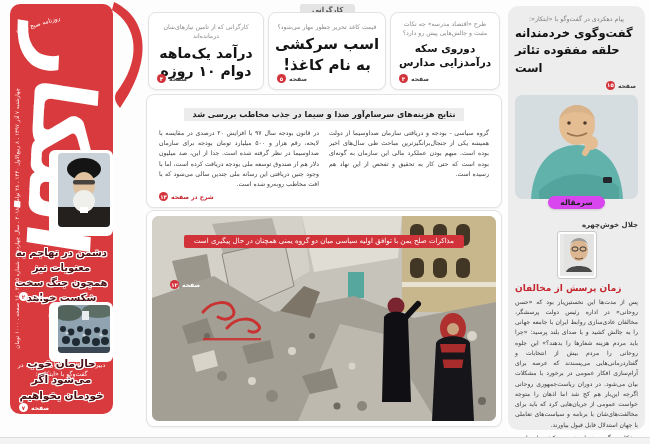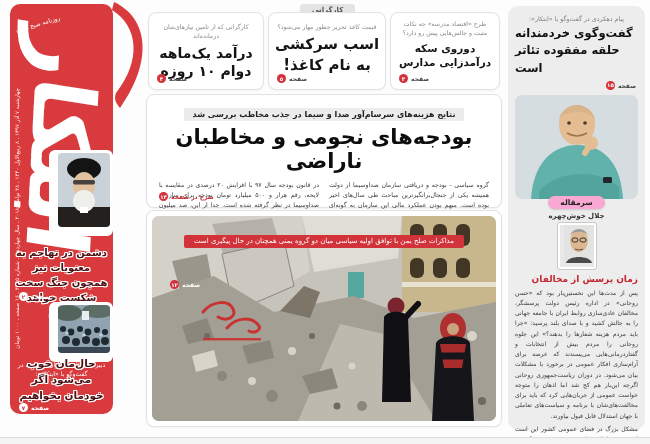--- a/index.html
+++ b/index.html
@@ -48,24 +48,24 @@
     text-shadow:-1.5px 0 #fff,1.5px 0 #fff,0 -1.5px #fff,0 1.5px #fff,-1px -1px #fff,1px 1px #fff,1px -1px #fff,-1px 1px #fff,2px 2px 2px rgba(255,255,255,.9);}
   .ph-marker{position:absolute;top:64px;left:18px;}
   .stamp{position:absolute;left:45px;top:82px;}
   
   .rcol{position:absolute;left:508px;top:6px;width:137px;height:424px;background:#ededed;border-radius:10px;padding:9px 7px;box-sizing:border-box;}
   .th-kick{text-align:center;color:#7d7d7d;font-size:6.3px;}
   .th-head{text-align:left;color:#101010;font-size:11.5px;font-weight:bold;line-height:1.5;margin-top:3px;}
   .th-marker{margin-top:4px;margin-right:2px;margin-left:auto;}
   .th-photo{width:100%;height:104px;border-radius:8px;overflow:hidden;margin-top:5px;background:#d3dadd;}
   .ed-pillwrap{text-align:center;margin-top:-9px;position:relative;}
-  .ed-pill{display:inline-block;background:#f9a8d4;color:#222;font-size:7.5px;font-weight:bold;padding:2px 12px;border-radius:8px;box-shadow:0 1px 2px rgba(0,0,0,.15);}
-  .ed-author{text-align:center;font-size:7px;font-weight:bold;color:#333;margin-top:3px;}
+  .ed-pill{display:inline-block;background:#d946ef;color:#222;font-size:7.5px;font-weight:bold;padding:2px 12px;border-radius:8px;box-shadow:0 1px 2px rgba(0,0,0,.15);}
+  .ed-author{font-size:7px;font-weight:bold;color:#333;margin-top:12px;}
   .ed-photo{width:34px;height:42px;margin:3px auto 0;border:2px solid #fff;outline:1px solid #c9c9c9;border-radius:2px;overflow:hidden;background:#e8e8e8;}
-  .ed-title{text-align:right;color:#c4262e;font-size:9px;font-weight:bold;margin-top:5px;}
+  .ed-title{text-align:left;color:#c4262e;font-size:9px;font-weight:bold;margin-top:5px;}
   .ed-body{font-size:6.1px;color:#3a3a3a;text-align:justify;line-height:1.68;margin-top:4px;}
   .ed-body p{margin:0 0 3px;}
   
   .footline{position:absolute;left:0;right:0;top:437px;height:7px;background:#f3f3f3;border-top:1px solid #ddd;}
   .flourish{position:absolute;left:112px;top:2px;}
 </style>
 </head>
 <body>
 
 <div class="page">
@@ -154,21 +154,20 @@
     <div class="tb-kick" style="margin-top:6px;">طرح «اقتصاد مدرسه» چه نکات مثبت و چالش‌هایی پیش رو دارد؟</div>
     <div class="tb-head" style="font-size:10.5px;">دوروی سکه درآمدزایی مدارس</div>
     <div class="marker marker-dark tb-marker">
       <span>صفحه</span>
       <span class="badge badge-red">۳</span>
     </div>
   </div>
 
   <div class="card abs mains">
     <div class="ms-kickwrap"><span class="ms-kick">نتایج هزینه‌های سرسام‌آور صدا و سیما در جذب مخاطب بررسی شد</span></div>
-    <div class="ms-head">بودجه‌های نجومی و مخاطبان ناراضی</div>
     <div class="ms-body">
       <div class="ms-col">گروه سیاسی - بودجه و دریافتی سازمان صداوسیما از دولت همیشه یکی از جنجال‌برانگیزترین مباحث طی سال‌های اخیر بوده است. مبهم بودن عملکرد مالی این سازمان به گونه‌ای بوده است که حتی کار به تحقیق و تفحص از این نهاد هم رسیده است.</div>
       <div class="ms-col">در قانون بودجه سال ۹۷ با افزایش ۲۰ درصدی در مقایسه با لایحه، رقم هزار و ۵۰۰ میلیارد تومان بودجه برای سازمان صداوسیما در نظر گرفته شده است. جدا از این، صد میلیون دلار هم از صندوق توسعه ملی بودجه دریافت کرده است، اما با وجود چنین دریافتی این رسانه ملی چندین سالی می‌شود که با افت مخاطب روبه‌رو شده است.</div>
     </div>
     <div class="marker marker-red ms-marker">
       <span>شرح در صفحه</span>
       <span class="badge badge-red">۱۴</span>
     </div>
   </div>
 

